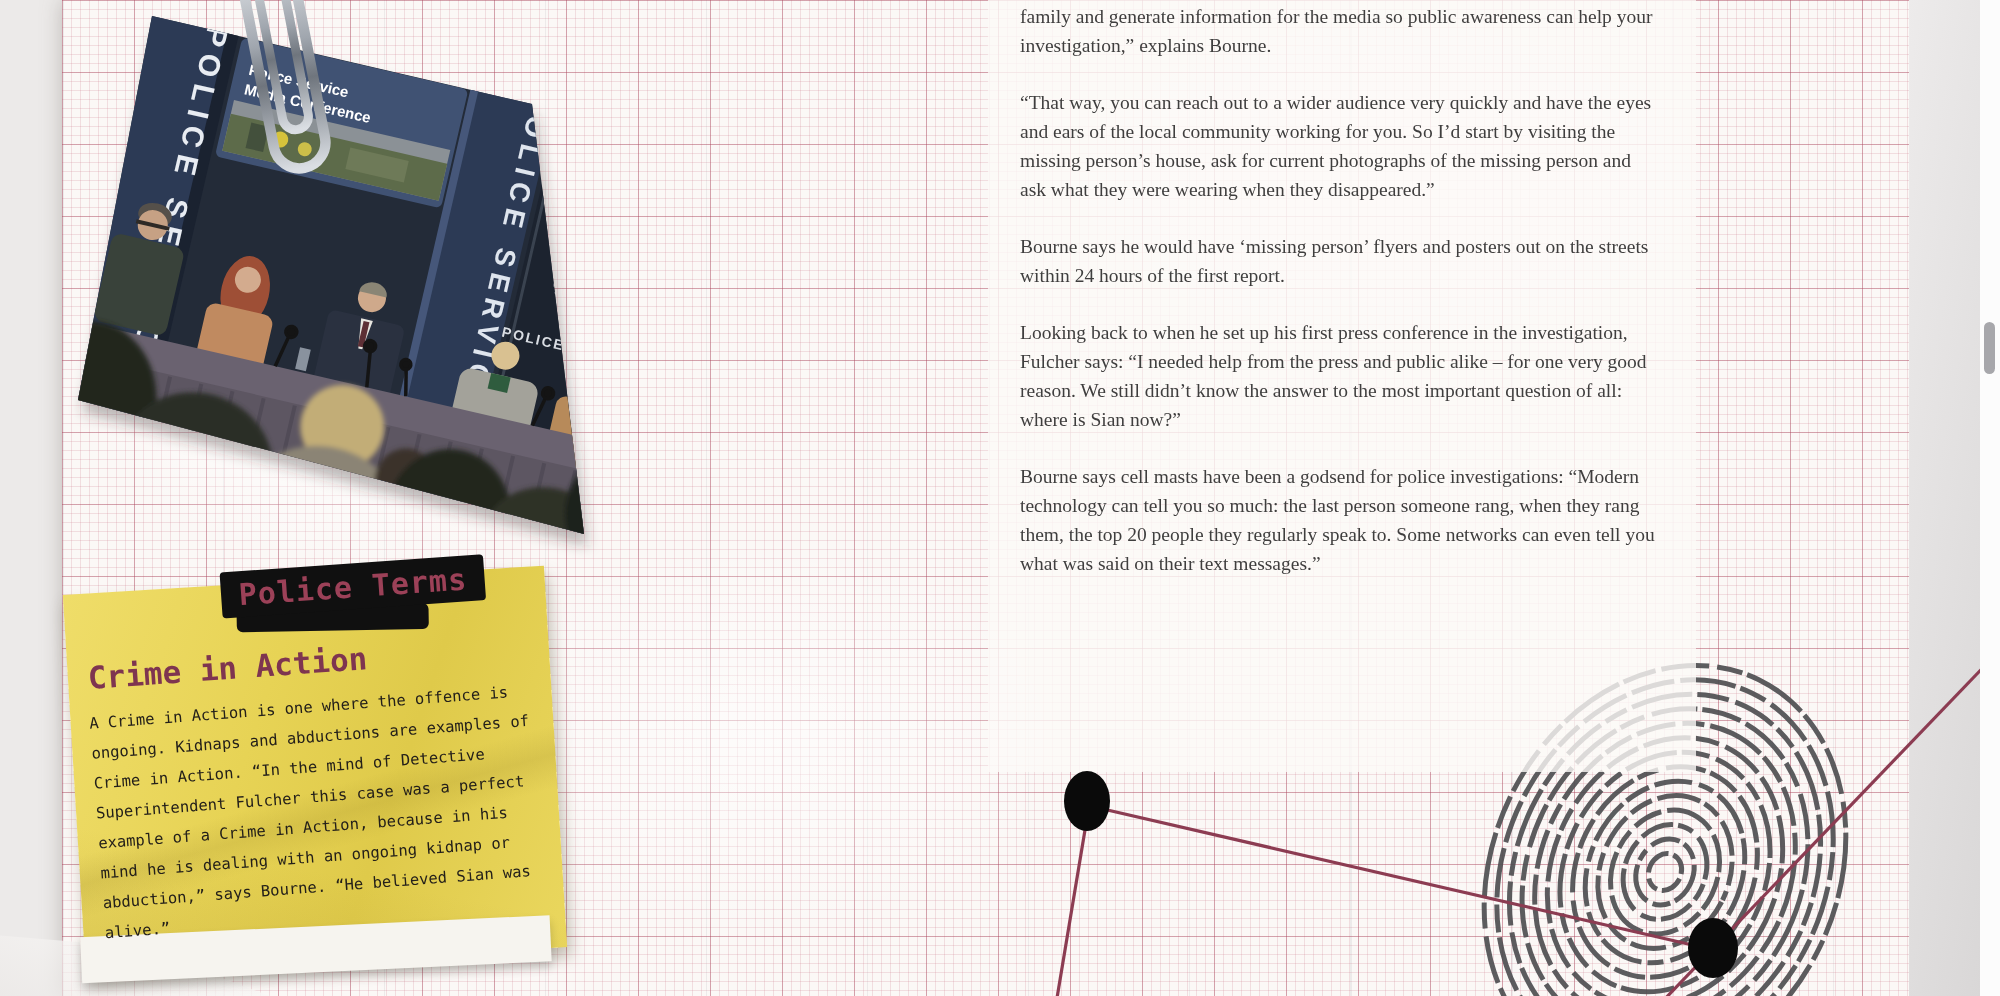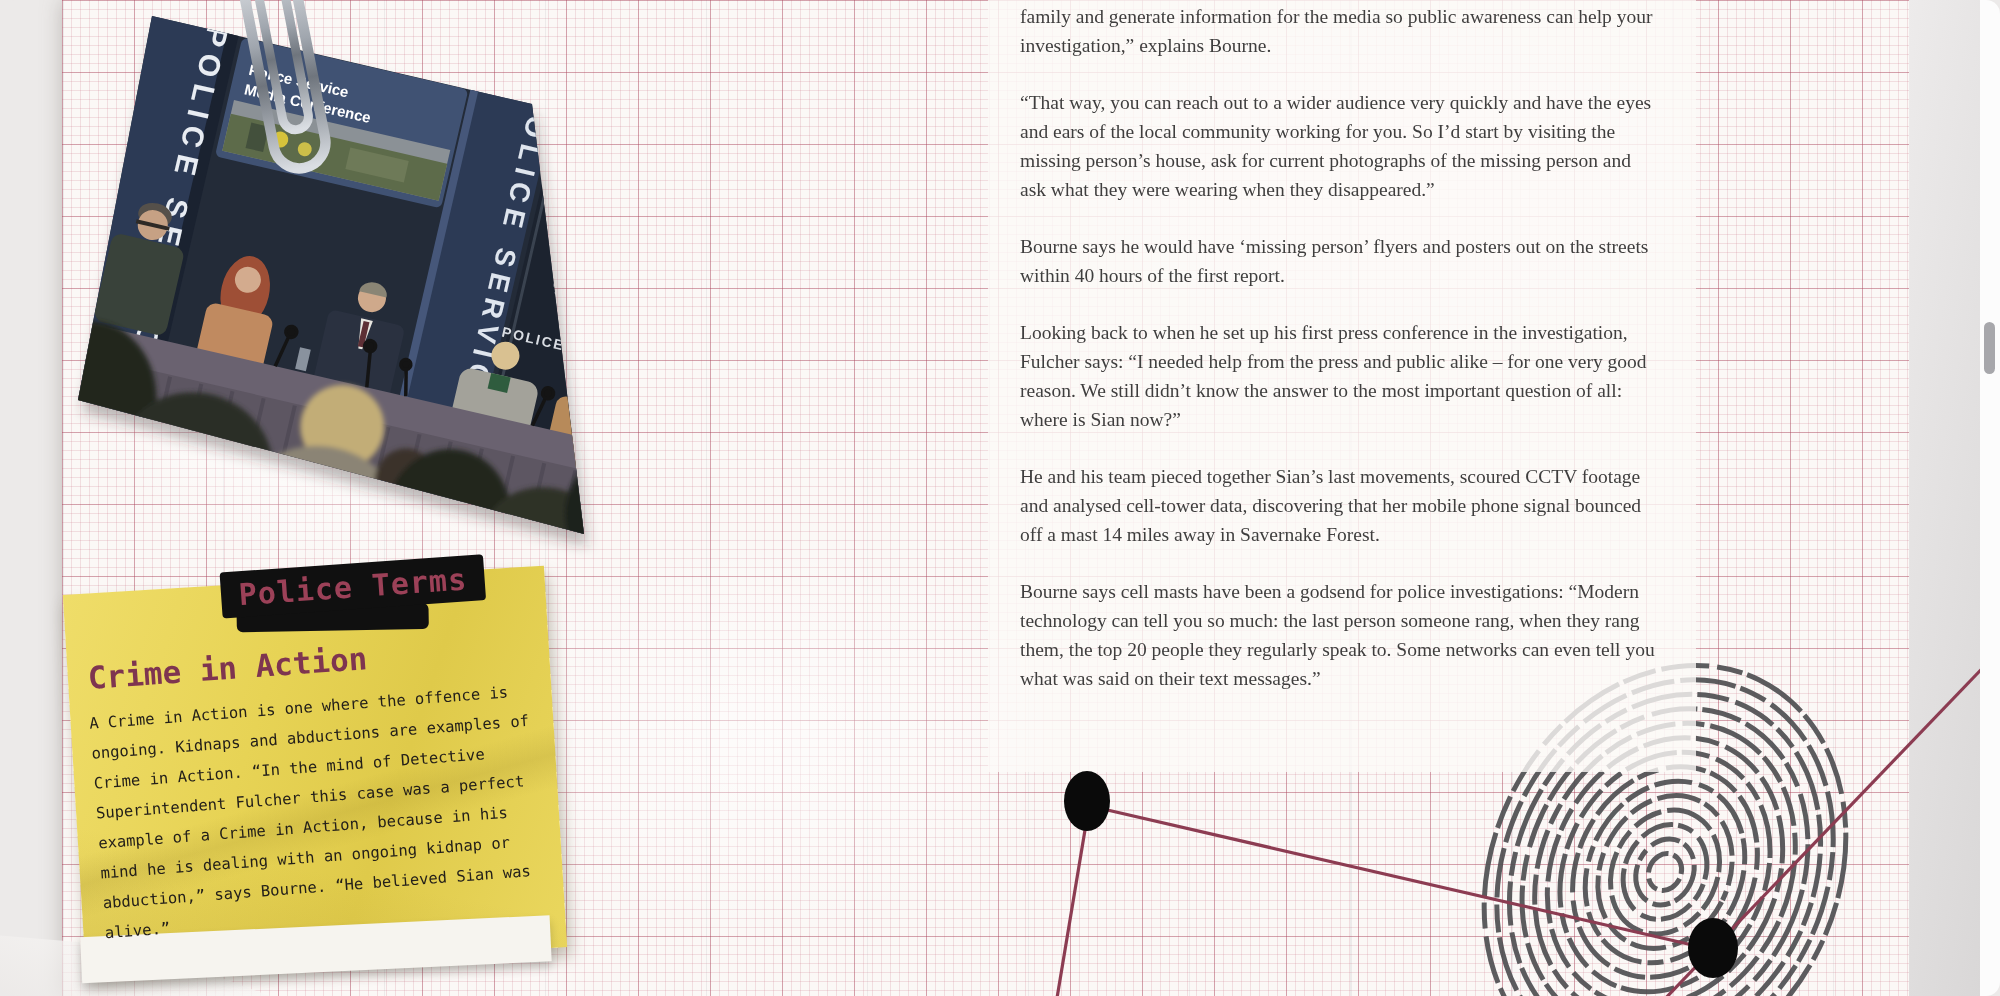--- a/index.html
+++ b/index.html
@@ -1,16 +1,16 @@
 <!DOCTYPE html>
 <html><head>
 <meta charset="utf-8">
 <style>
   html,body{margin:0;padding:0;background:#eceae9;}
-  #stage{position:relative;width:2000px;height:996px;overflow:hidden;background:#eceae9;font-family:"Liberation Sans",sans-serif;border-radius:14px;}
+  #stage{position:relative;width:2000px;height:996px;overflow:hidden;background:#eceae9;font-family:"Liberation Sans",sans-serif;}
 
   
   #grid-paper{position:absolute;left:62px;top:0;width:1847px;height:996px;z-index:1;
     background-color:#fbf8f6;
     background-image:
       radial-gradient(420px 260px at 16% 40%, rgba(255,255,255,.85), rgba(255,255,255,0) 65%),
       radial-gradient(520px 340px at 38% 74%, rgba(255,255,255,.55), rgba(255,255,255,0) 60%),
       radial-gradient(600px 300px at 72% 18%, rgba(255,255,255,.40), rgba(255,255,255,0) 60%),
       repeating-linear-gradient(to bottom, rgba(168,70,92,.40) 0 1px, rgba(0,0,0,0) 1px 72px),
       repeating-linear-gradient(to right,  rgba(168,70,92,.40) 0 1px, rgba(0,0,0,0) 1px 72px),
@@ -84,23 +84,22 @@
       <ellipse cx="1665" cy="872" rx="136" ry="169" stroke-dasharray="40 6 52 5 26 8 46 5" stroke-dashoffset="70"></ellipse>
       <ellipse cx="1665" cy="872" rx="148" ry="184" stroke-dasharray="62 5 32 7 44 6 24 6" stroke-dashoffset="77"></ellipse>
       <ellipse cx="1665" cy="872" rx="160" ry="199" stroke-dasharray="44 6 56 5 28 7 50 6" stroke-dashoffset="84"></ellipse>
       <ellipse cx="1665" cy="872" rx="172" ry="214" stroke-dasharray="66 5 34 6 48 8 26 5" stroke-dashoffset="91"></ellipse>
     </g>
   </svg>
 
   <div id="article-panel">
     <p>family and generate information for the media so public awareness can help your investigation,” explains Bourne.</p>
     <p>“That way, you can reach out to a wider audience very quickly and have the eyes and ears of the local community working for you. So I’d start by visiting the missing person’s house, ask for current photographs of the missing person and ask what they were wearing when they disappeared.”</p>
-    <p>Bourne says he would have ‘missing person’ flyers and posters out on the streets within 40 hours of the first report.</p>
+    <p>Bourne says he would have ‘missing person’ flyers and posters out on the streets within 24 hours of the first report.</p>
     <p>Looking back to when he set up his first press conference in the investigation, Fulcher says: “I needed help from the press and public alike – for one very good reason. We still didn’t know the answer to the most important question of all: where is Sian now?”</p>
-    <p>He and his team pieced together Sian’s last movements, scoured CCTV footage and analysed cell-tower data, discovering that her mobile phone signal bounced off a mast 14 miles away in Savernake Forest.</p>
     <p>Bourne says cell masts have been a godsend for police investigations: “Modern technology can tell you so much: the last person someone rang, when they rang them, the top 20 people they regularly speak to. Some networks can even tell you what was said on their text messages.”</p>
   </div>
 
   <svg id="over-art" width="2000" height="996" viewBox="0 0 2000 996">
     <defs>
       <clipPath id="photoClip">
           <polygon points="152,16 532,104 584,534 78,400"></polygon>
         </clipPath>
       <linearGradient id="clipGrad" x1="0" y1="0" x2="0" y2="1">
         <stop offset="0" stop-color="#f2f4f6"></stop>

